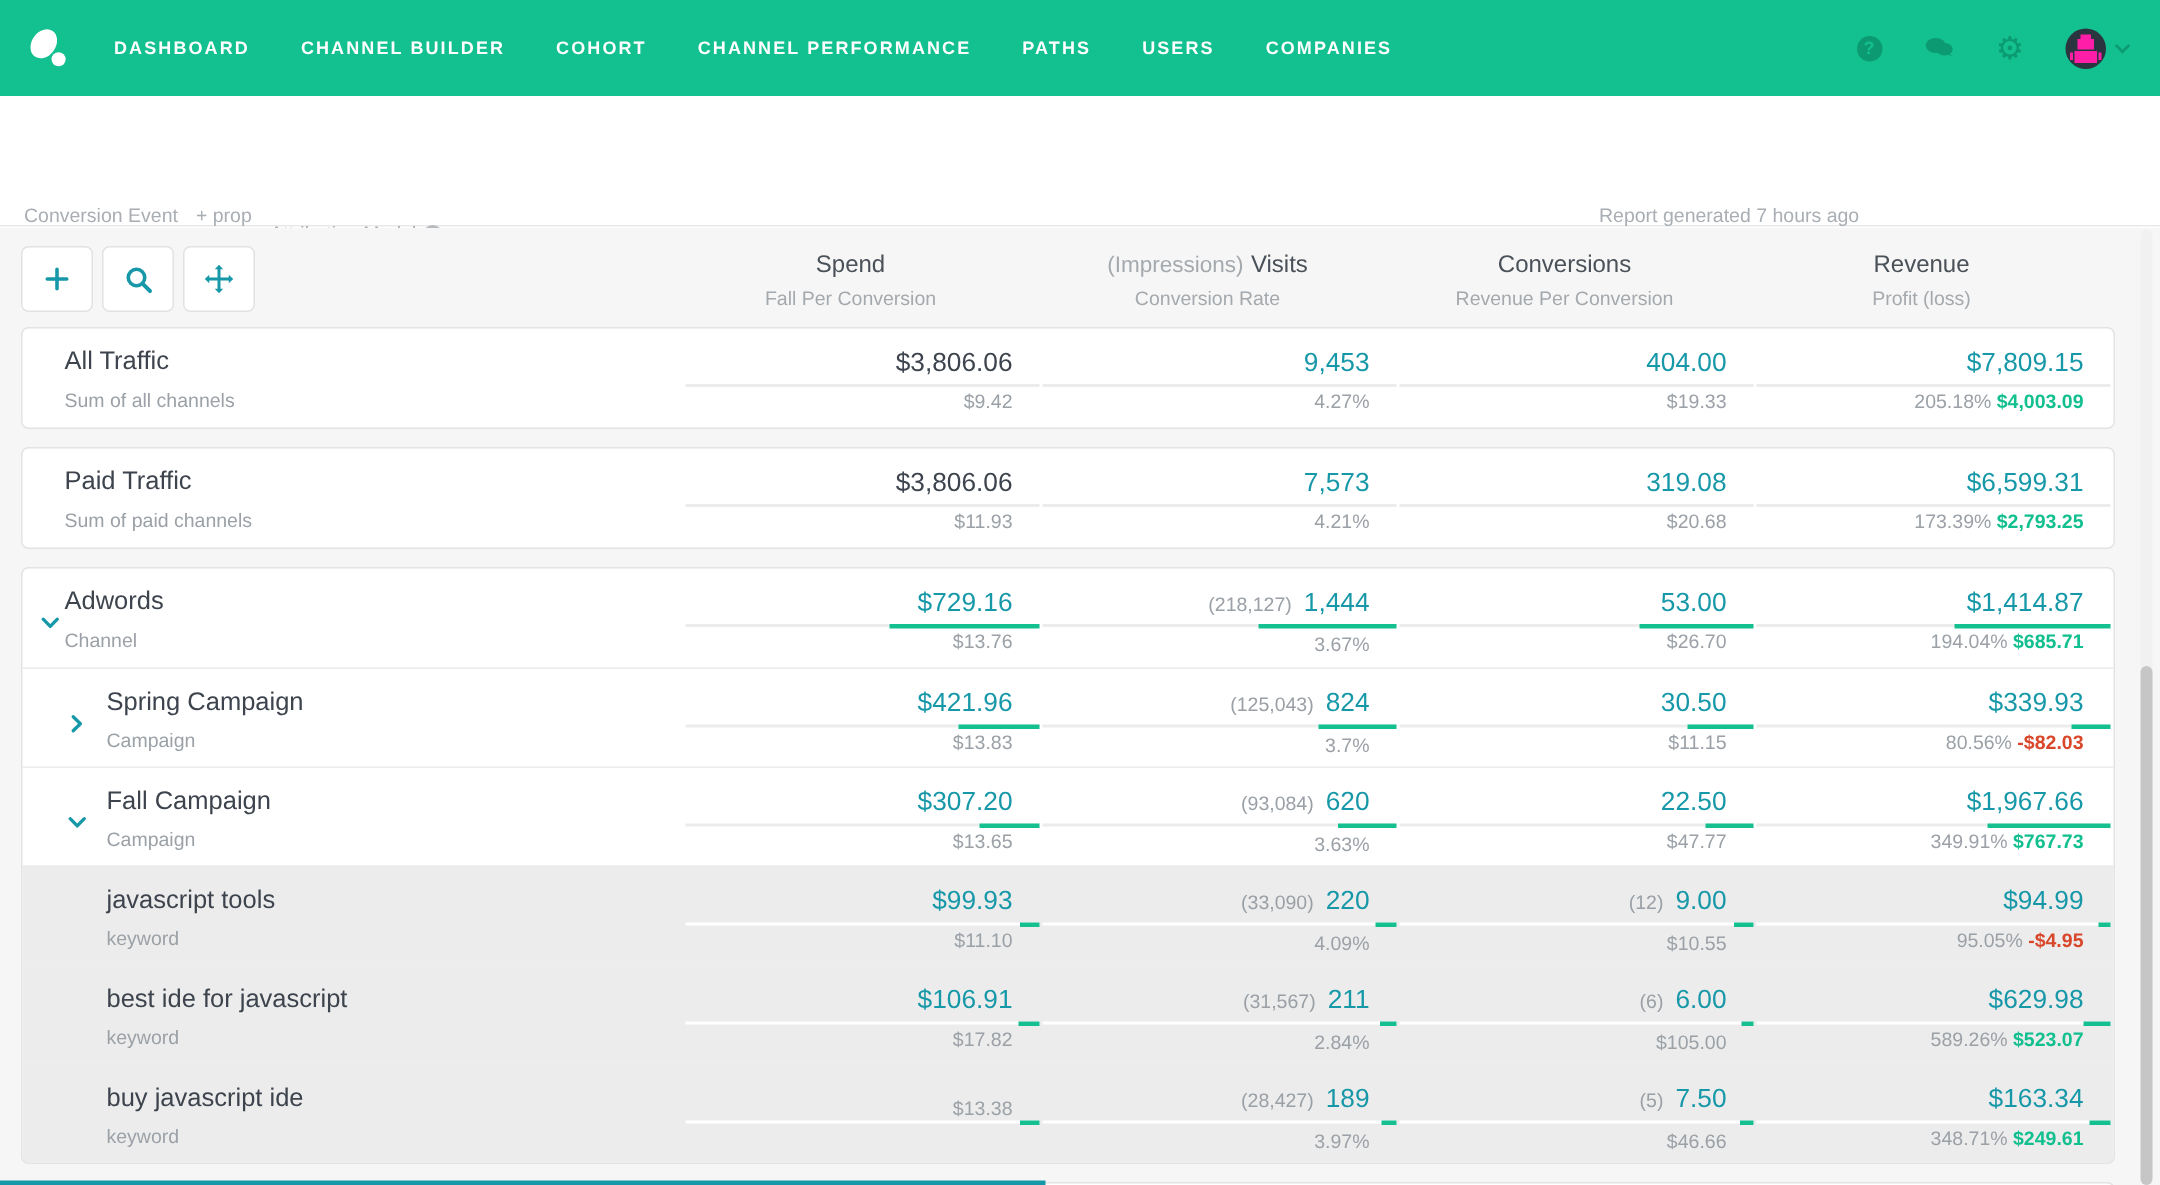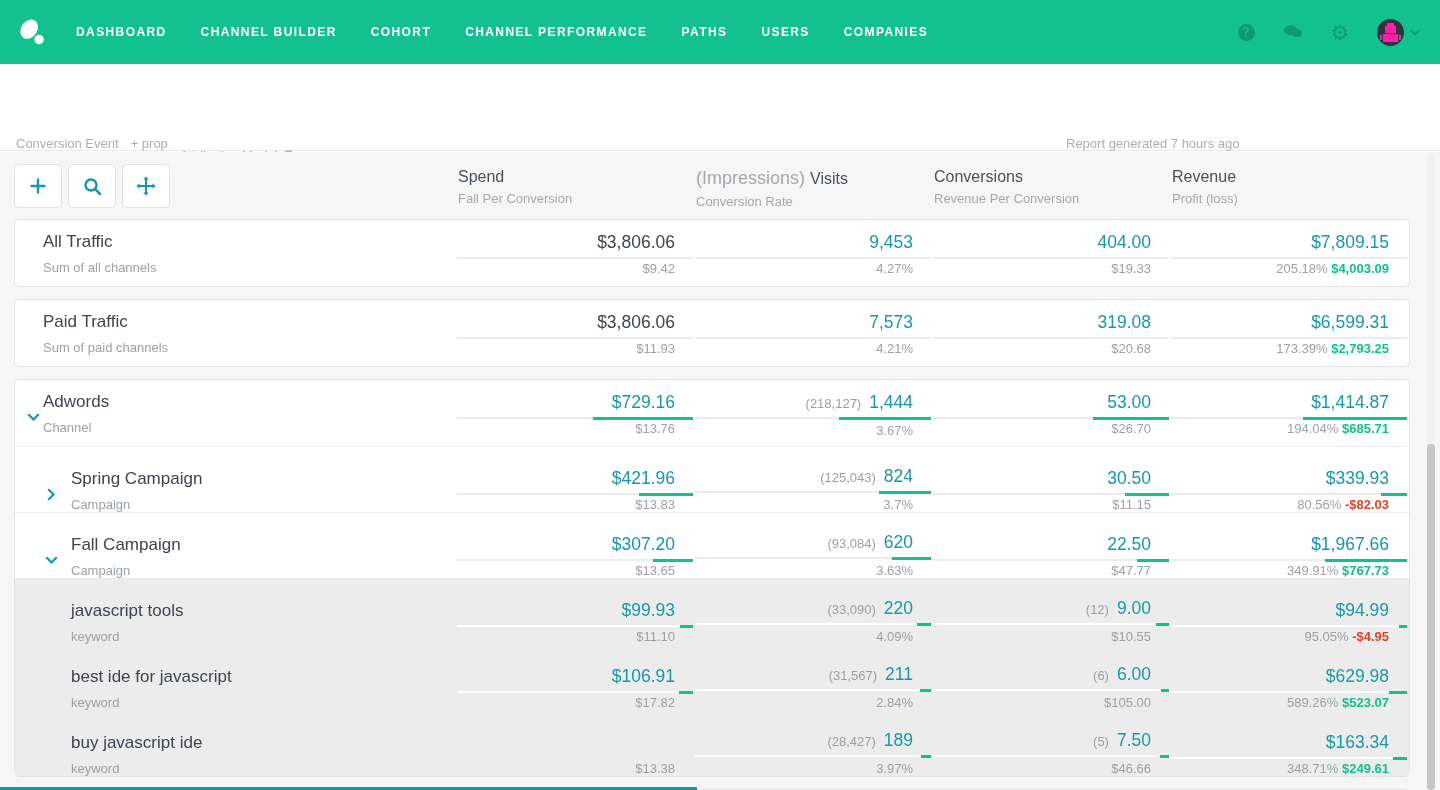--- a/index.html
+++ b/index.html
@@ -32,27 +32,27 @@
   .datebox .dt { padding:0 14px; white-space:nowrap; }
   .datebox .dash { color:#9aa0a6; font-size:14px; }
   .datebox .vdiv { width:1px; height:100%; background:#e2e2e2; }
   .datebox .fic { width:48px; display:flex; align-items:center; justify-content:center; }
 
   
   .panel { position:absolute; top:152px; bottom:0; left:0; right:0; background:#f6f6f6; padding:9px 30px 0 14px; overflow:hidden; }
   .theader { display:flex; align-items:flex-start; margin-bottom:10px; }
   .toolbar { flex:1; display:flex; gap:6px; padding-top:3px; }
   .tbtn { width:48px; height:44px; background:#fff; border:1px solid #e2e2e2; border-radius:5px; display:flex; align-items:center; justify-content:center; cursor:pointer; }
-  .hcell { width:238px; text-align:left; padding-right:20px; padding-top:7px; }
+  .hcell { width:238px; text-align:center; padding-right:20px; padding-top:7px; }
   .hmain { font-size:16px; color:#4a5158; white-space:nowrap; }
-  .hpre { font-size:18px; color:#a4a9ae; margin-right:5px; }
+  .hpre { font-size:15px; color:#a4a9ae; margin-right:5px; }
   .hsub { font-size:13px; color:#a4a9ae; margin-top:5px; white-space:nowrap; }
 
   .card { background:#fff; border:1px solid #e3e3e3; border-radius:5px; margin-bottom:12px; overflow:hidden; }
-  .card .row + .row { border-top:1px solid #ebebeb;align-items:flex-end; }
+  .card .row + .row { border-top:1px solid #ebebeb; }
   .row { display:flex; height:66px; cursor:pointer; }
   .row.shaded { background:#ececec; }
   .name-cell { flex:1; position:relative; padding:12px 0 0 28px; min-width:0; }
   .row.lvl1 .name-cell { padding-left:56px; }
   .title { font-size:17px; color:#3d444d; line-height:20px; white-space:nowrap; }
   .subtitle { font-size:13px; color:#9ba1a7; margin-top:8px; white-space:nowrap; }
   .chev { position:absolute; top:28px; left:12px; }
   .row.lvl1 .chev { left:30px; }
   .chev.right svg { transform:rotate(-90deg); }
   .cell { position:relative; width:238px; padding-top:12px; }

